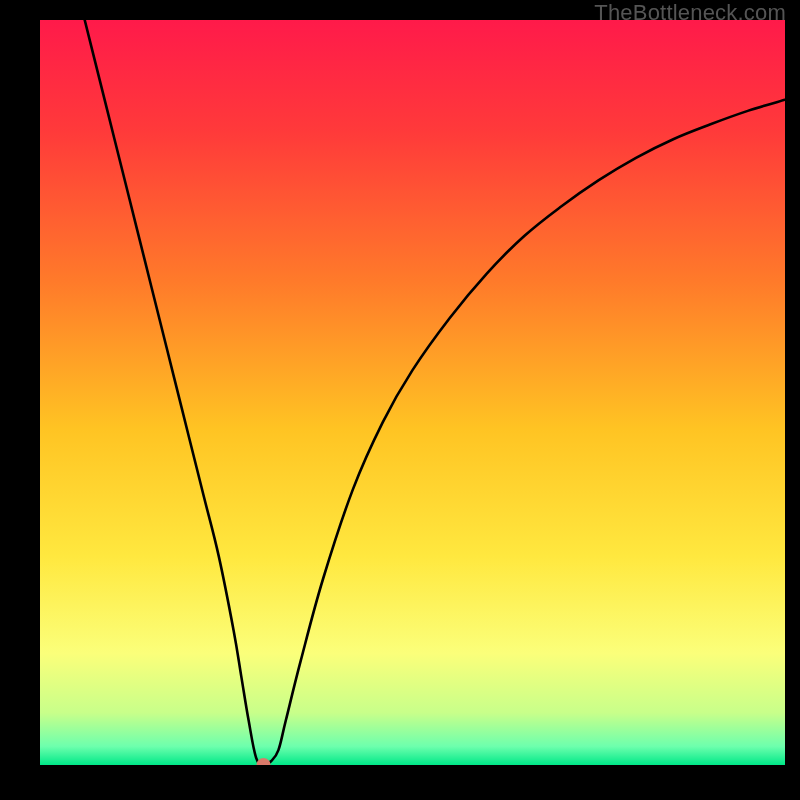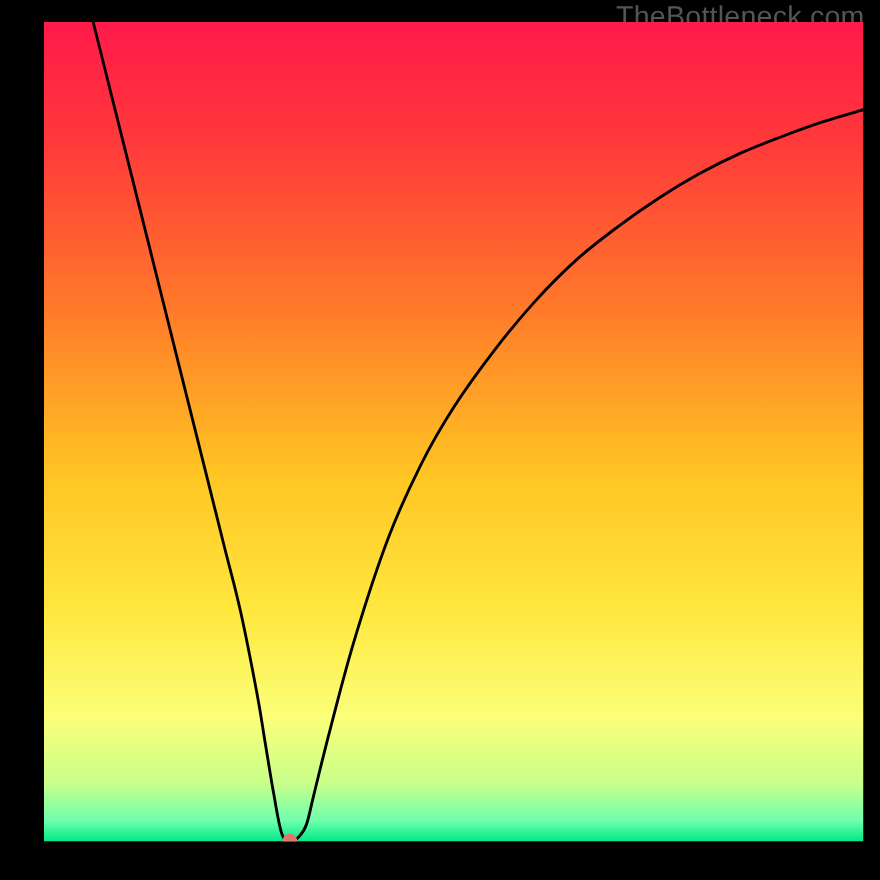--- a/index.html
+++ b/index.html
@@ -24,21 +24,21 @@
     top: 0;
     width: 745px;
     height: 745px;
   }
   .watermark {
     position: absolute;
     top: 0px;
     right: 14px;
     color: #555;
     font-family: Arial, Helvetica, sans-serif;
-    font-size: 26px;
+    font-size: 22px;
     font-weight: 500;
     letter-spacing: 0.2px;
     user-select: none;
   }
   svg { display: block; }
 </style>
 </head>
 <body>
 
 <div class="watermark">TheBottleneck.com</div>

